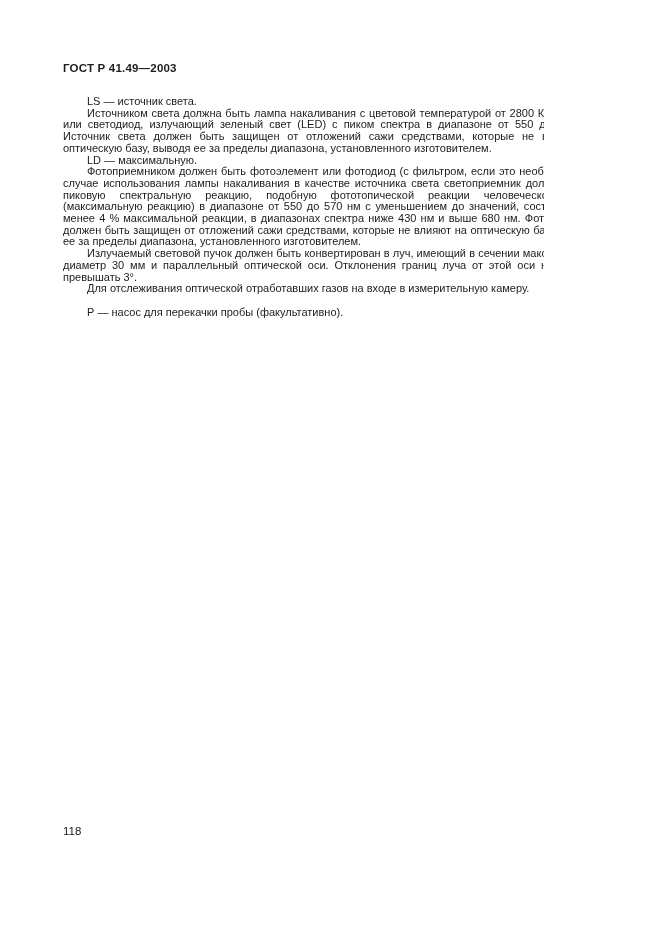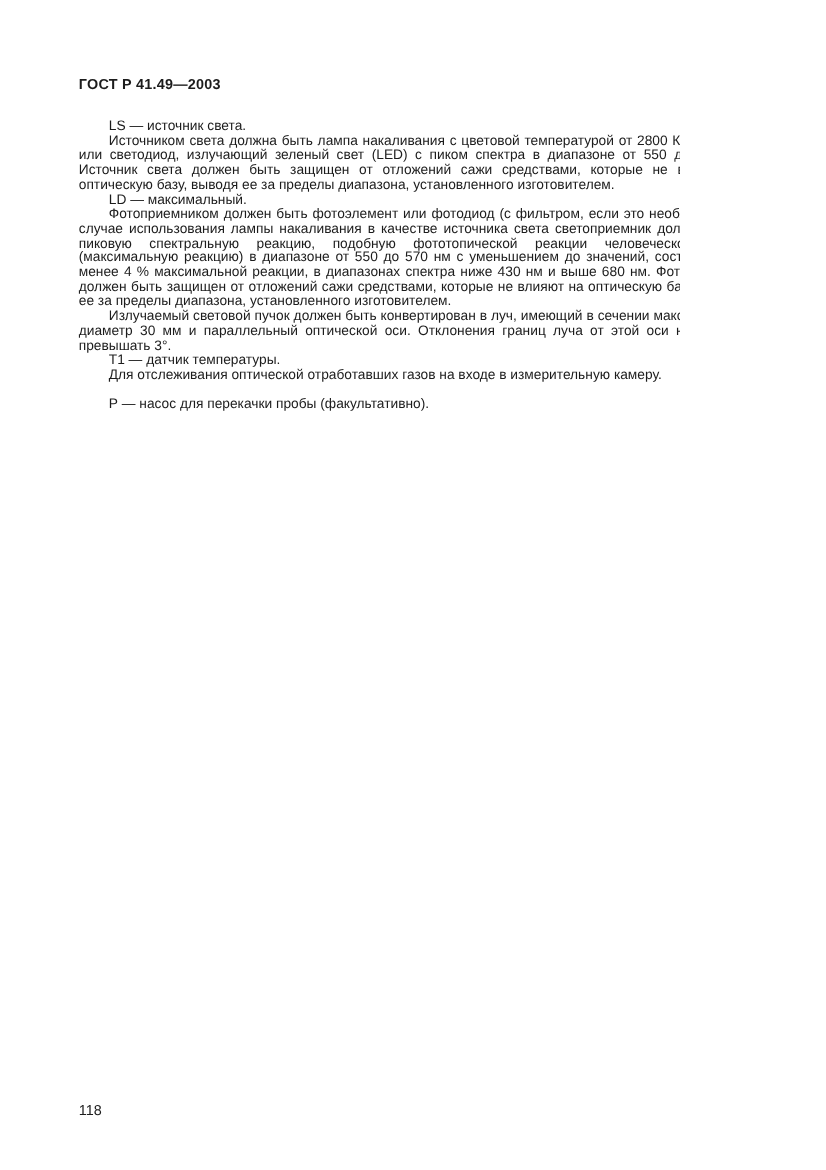--- a/index.html
+++ b/index.html
@@ -37,38 +37,37 @@
   }
   .body-text p {
     margin: 0;
     text-indent: 24px;
   }
   .body-text p.gap-before {
     margin-top: 11.7px;
   }
   .page-number {
     position: absolute;
-    top: 883px;
+    top: 825px;
     left: 63px;
     font-size: 11.5px;
   }
 </style>
 </head>
 <body>
 
 <div class="page">
 
   <div class="doc-header">ГОСТ Р 41.49—2003</div>
 
   <div class="body-text">
     <p>LS — источник света.</p>
     <p>Источником света должна быть лампа накаливания с цветовой температурой от 2800 К до 3250 К или светодиод, излучающий зеленый свет (LED) с пиком спектра в диапазоне от 550 до 570 нм. Источник света должен быть защищен от отложений сажи средствами, которые не влияют на оптическую базу, выводя ее за пределы диапазона, установленного изготовителем.</p>
-    <p>LD — максимальный.</p>
+    <p>LD — максимальную.</p>
     <p>Фотоприемником должен быть фотоэлемент или фотодиод (с фильтром, если это необходимо). В случае использования лампы накаливания в качестве источника света светоприемник должен иметь пиковую спектральную реакцию, подобную фототопической реакции человеческого глаза (максимальную реакцию) в диапазоне от 550 до 570 нм с уменьшением до значений, составляющих менее 4 % максимальной реакции, в диапазонах спектра ниже 430 нм и выше 680 нм. Фотоприемник должен быть защищен от отложений сажи средствами, которые не влияют на оптическую базу, выводя ее за пределы диапазона, установленного изготовителем.</p>
     <p>Излучаемый световой пучок должен быть конвертирован в луч, имеющий в сечении максимальный диаметр 30 мм и параллельный оптической оси. Отклонения границ луча от этой оси не должны превышать 3°.</p>
-    <p>Т1 — датчик температуры.</p>
     <p>Для отслеживания оптической отработавших газов на входе в измерительную камеру.</p>
     <p class="gap-before">Р — насос для перекачки пробы (факультативно).</p>
   </div>
 
   <div class="page-number">118</div>
 
 </div>
 
 </body></html>

